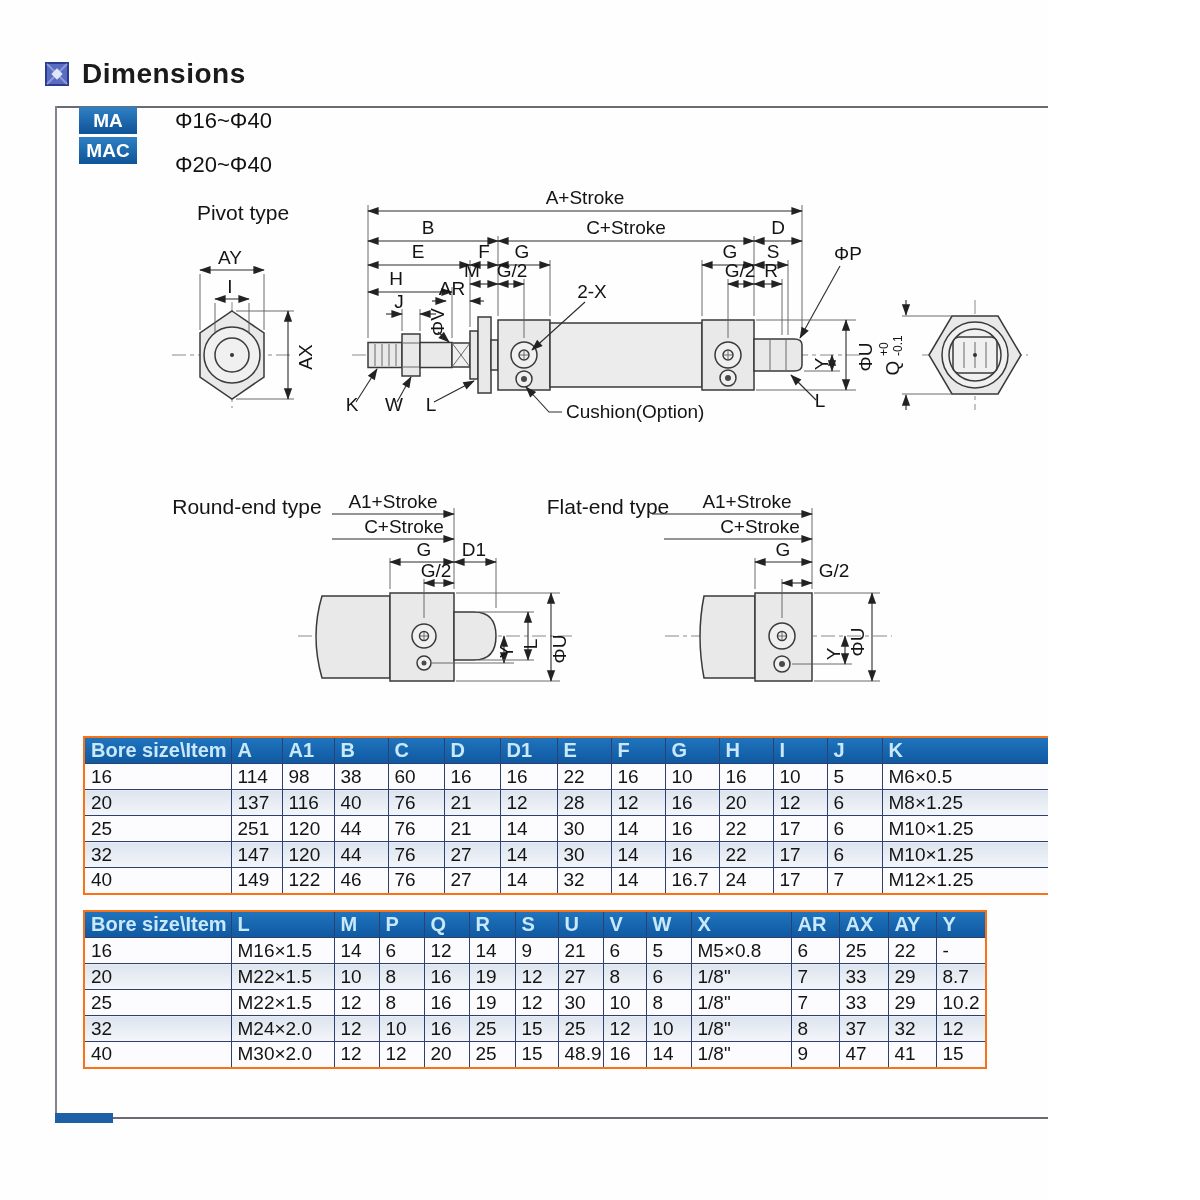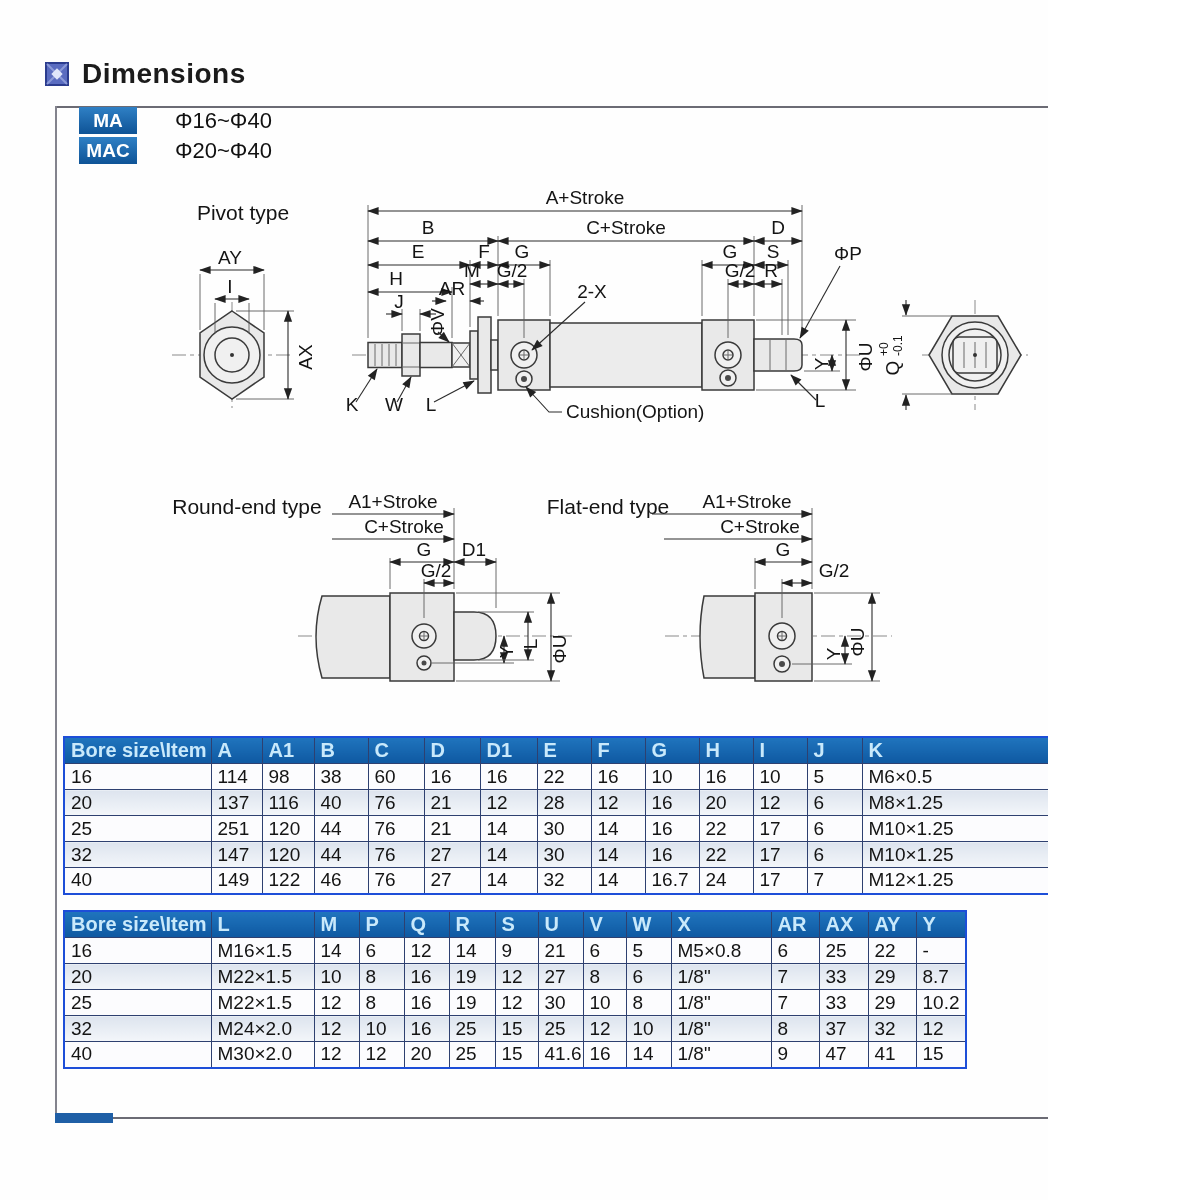--- a/index.html
+++ b/index.html
@@ -18,38 +18,38 @@
   .frame-bottom { position:absolute; left:55px;   top:1117px; width:1090px; height:2px;  background:#6b6b74; }
   .bottom-accent{ position:absolute; left:55px;   top:1113px; width:58px;  height:10px; background:#1f5fa6; }
 
   
   .badge { position:absolute; left:55px; width:58px; height:27px; background:linear-gradient(180deg,#2f80c5,#0e5396);
            color:#ffffff; font-size:19px; font-weight:bold; display:flex; align-items:center; justify-content:center;margin-left:24px; }
   .badge-ma  { top:107px; }
   .badge-mac { top:137px; }
   .range { position:absolute; left:175px; height:27px; line-height:27px; font-size:22px; color:#111; }
   .range-ma  { top:107px; }
-  .range-mac { top:137px;text-align:right; }
+  .range-mac { top:151px;text-align:right; }
 
   
   svg.diagram { position:absolute; left:0; top:0; }
   .part  { fill:#e9e9e9; stroke:#3a3a3a; stroke-width:1.5; }
   .part2 { fill:#f0f0f0; stroke:#3a3a3a; stroke-width:1.5; }
   .tube  { fill:#ececec; stroke:#3a3a3a; stroke-width:1.5; }
   .dim   { stroke:#2b2b2b; stroke-width:1.1; fill:none; }
   .ext   { stroke:#5c5c5c; stroke-width:0.9; fill:none; }
   .cl    { stroke:#8a8a8a; stroke-width:1; stroke-dasharray:14 4 4 4; fill:none; }
   .thin  { stroke:#6a6a6a; stroke-width:1; fill:none; }
   .lbl   { font-family:"Liberation Sans",sans-serif; font-size:19px; fill:#141414; }
   .lbl-s { font-family:"Liberation Sans",sans-serif; font-size:12px; fill:#141414; }
   .ttl   { font-family:"Liberation Sans",sans-serif; font-size:21px; fill:#141414; }
 
   
   table.dims { position:absolute; border-collapse:collapse; table-layout:fixed; font-size:19px; color:#141414;
-               border:2px solid #1d4ed8; background:#7dd3fc; }
+               border:2px solid #f97316; background:#7dd3fc;margin-left:20px; }
   table.dims th { background:linear-gradient(180deg,#1f74bd,#0f59a2); color:#c9e9fb; font-weight:bold; text-align:left;
                   padding:1px 0 1px 6px; border:1.5px solid #2e4070; height:25px; font-size:20px;
                   white-space:nowrap; overflow:hidden; }
   table.dims td { border:1.5px solid #2e4070; padding:1px 0 1px 6px; height:26px; white-space:nowrap; overflow:hidden; }
   table.dims tr.odd  td { background:#fcfcfe; }
   table.dims tr.even td { background:linear-gradient(180deg,#dde4ee,#f3f6fa); }
   #t1 { left:63px; top:736px; width:1019px; }
   #t2 { left:63px; top:910px; width:902px; }
 </style>
 </head>
@@ -539,21 +539,21 @@
           <td>12</td>
         </tr>
         <tr class="odd">
           <td>40</td>
           <td>M30×2.0</td>
           <td>12</td>
           <td>12</td>
           <td>20</td>
           <td>25</td>
           <td>15</td>
-          <td>41.6</td>
+          <td>48.9</td>
           <td>16</td>
           <td>14</td>
           <td>1/8"</td>
           <td>9</td>
           <td>47</td>
           <td>41</td>
           <td>15</td>
         </tr>
       </tbody>
     </table>

